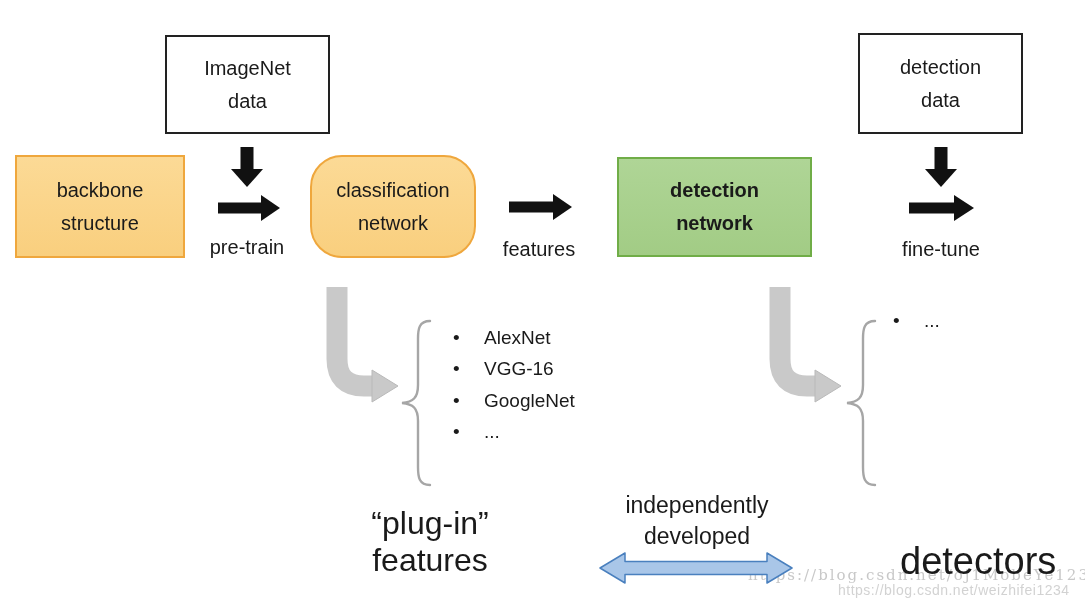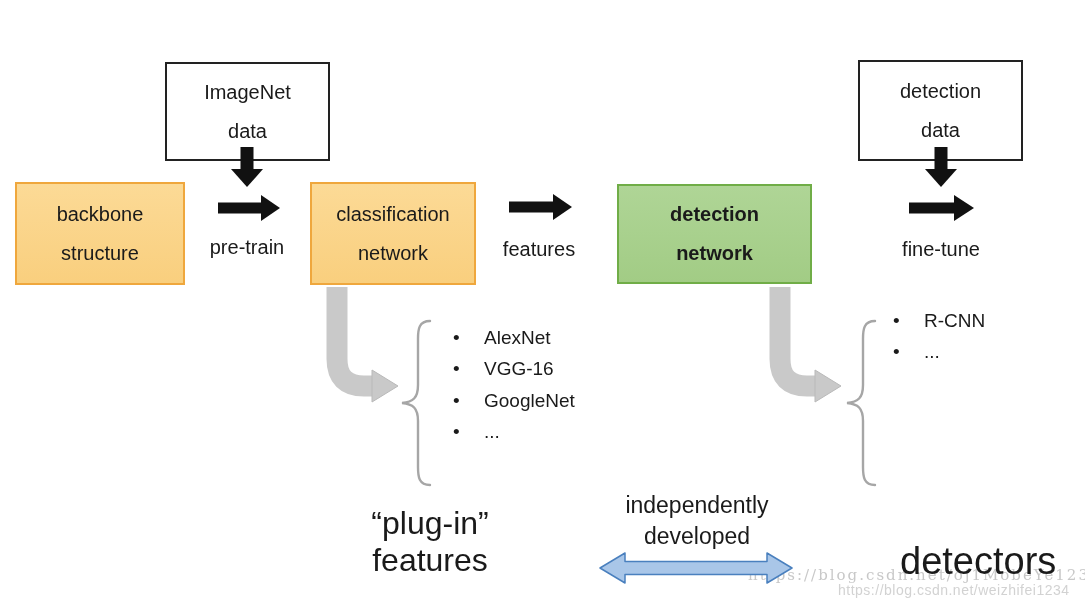--- a/index.html
+++ b/index.html
@@ -2,21 +2,21 @@
 <html><head>
 <meta charset="utf-8">
 <style>
   html,body { margin:0; padding:0; background:#ffffff; }
   body { font-family:"Liberation Sans", sans-serif; color:#1a1a1a; }
   .canvas { position:relative; width:1085px; height:606px; background:#ffffff; overflow:hidden; }
 
   .abs { position:absolute; }
 
   .node { display:flex; align-items:center; justify-content:center;
-          text-align:center; white-space:pre-line; font-size:20px; line-height:39px;margin-top:27px; }
+          text-align:center; white-space:pre-line; font-size:20px; line-height:33px; }
   .node.plain  { background:#ffffff; border:2px solid #222222; }
   .node.orange { background:linear-gradient(180deg,#fcda96,#f9cf7e); border:2px solid #efa73d; }
   .node.green  { background:linear-gradient(180deg,#afd596,#a2cc85); border:2px solid #70ad47; font-weight:700; }
 
   .flow-label { font-size:20px; text-align:center; }
 
   ul.model-list { margin:0; padding:0; list-style:none; font-size:19px; }
   ul.model-list li { display:flex; align-items:center; }
   #classification-list li { height:31.5px; }
   #detection-list li { height:31.5px; }
@@ -40,21 +40,21 @@
   <div class="abs wm wm1" style="left:748px; top:566px;">https://blog.csdn.net/oj1MobeYe12345</div>
   <div class="abs wm wm2" style="left:838px; top:582px;">https://blog.csdn.net/weizhifei1234</div>
 
   <div class="abs node plain z2" style="left:165px; top:35px; width:161px; height:95px;">ImageNet
 data</div>
   <div class="abs node plain z2" style="left:858px; top:33px; width:161px; height:97px;">detection
 data</div>
 
   <div class="abs node orange z2" style="left:15px; top:155px; width:166px; height:99px;">backbone
 structure</div>
-  <div class="abs node orange z2" style="left:310px; top:155px; width:162px; height:99px;">classification
+  <div class="abs node orange z2" style="left:310px; top:155px; width:162px; height:99px;border-radius:32px;">classification
 network</div>
   <div class="abs node green z2" style="left:617px; top:157px; width:191px; height:96px;">detection
 network</div>
 
   <svg class="abs z2" style="left:231px; top:147px;" width="32" height="40" viewBox="0 0 32 40">
     <rect x="9.5" y="0" width="13" height="22" fill="#111111"></rect>
     <polygon points="0,22 32,22 16,40" fill="#111111"></polygon>
   </svg>
   <svg class="abs z2" style="left:218px; top:195px;" width="62" height="26" viewBox="0 0 62 26">
     <rect x="0" y="7.5" width="43" height="11" fill="#111111"></rect>
@@ -94,21 +94,20 @@
     <path d="M33,3 C22,3 21,11 21,21 L21,67 C21,80 16,84 5,85 C16,86 21,90 21,103 L21,149 C21,159 22,167 33,167" fill="none" stroke="#a6a6a6" stroke-width="2.4" stroke-linecap="round"></path>
   </svg>
 
   <ul id="classification-list" class="abs model-list" style="left:450px; top:322px; width:190px;">
       <li>AlexNet</li>
       <li>VGG-16</li>
       <li>GoogleNet</li>
       <li>...</li>
     </ul>
   <ul id="detection-list" class="abs model-list" style="left:890px; top:305px; width:195px;">
-      <li>R-CNN</li>
       <li>...</li>
     </ul>
 
   <div class="abs caption big z2" style="left:325px; top:505px; width:210px;">“plug-in”
 features</div>
   <div class="abs caption mid z2" style="left:597px; top:490px; width:200px;">independently
 developed</div>
   <div class="abs caption det z2" style="left:900px; top:545px; width:148px;">detectors</div>
 
   <svg class="abs z2" style="left:597px; top:549px;" width="198" height="38" viewBox="0 0 198 38">

